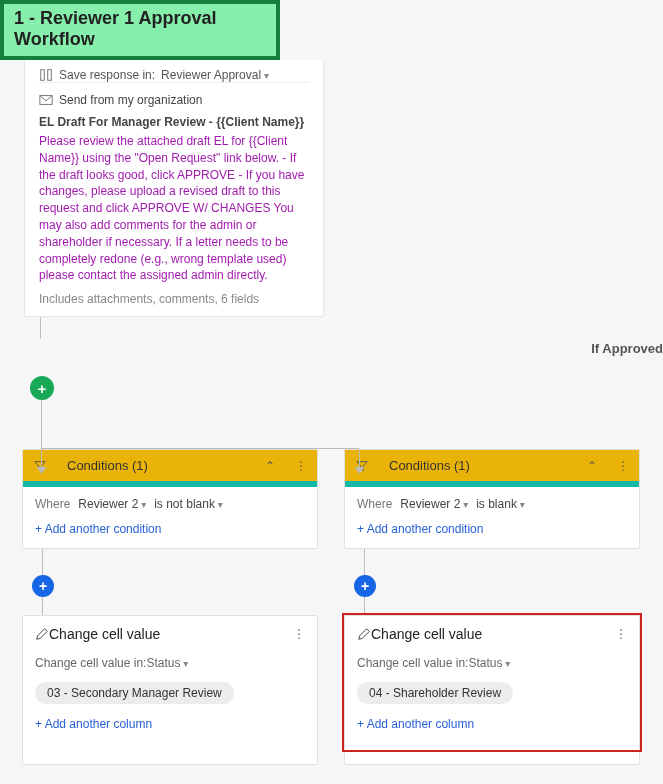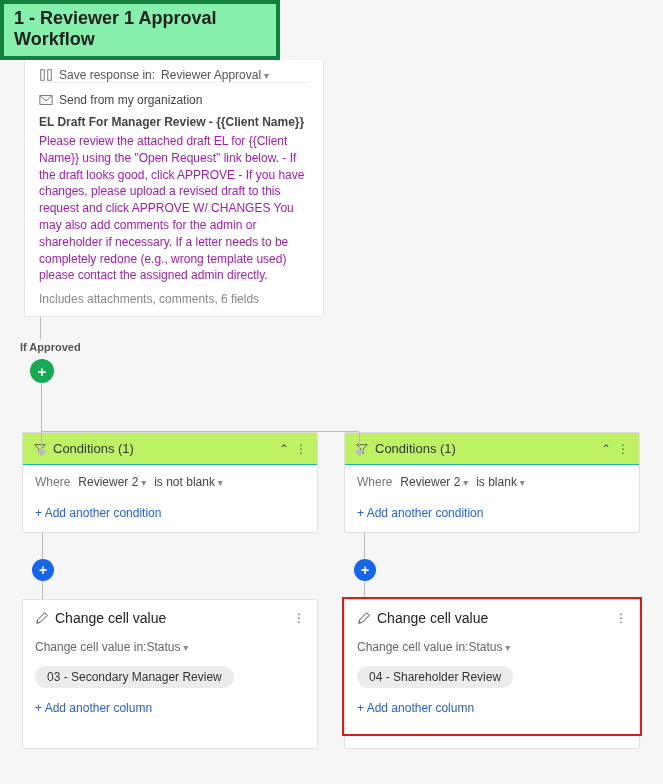--- a/index.html
+++ b/index.html
@@ -51,25 +51,26 @@
   .subject { font-weight: 700; margin-bottom: 4px; }
   .bodytxt { color: #a21caf; line-height: 1.4; margin-bottom: 8px; }
   .meta { color: #888; }
   .connector-col {
     margin-left: 40px;
     height: 22px;
     border-left: 1px solid #bbb;
   }
   .if-approved {
     margin-left: 20px;
-    font-size: 11px;
+    font-size: 13px;
     font-weight: 700;
     color: #555;
     margin-top: 2px;
-    margin-bottom: 6px;
+    margin-bottom: 20px;
+    text-align: right;
   }
   .green-plus {
     width: 24px; height: 24px;
     margin-left: 30px;
     margin-top: 4px;
     border-radius: 50%;
     background: #18a957;
     color: #fff;
     display: flex; align-items:center; justify-content:center;
     font-weight: 700;
@@ -112,34 +113,34 @@
     gap: 26px;
     padding: 0 22px;
   }
   .col { width: 296px; }
   .card {
     background: #fff;
     border: 1px solid #e0e0e0;
     border-radius: 2px;
   }
   .cond-head {
-    background: #bef264;
-    border-bottom: 1px solid #14b8a6;
+    background: #eab308;
+    border-bottom: 6px solid #14b8a6;
     padding: 8px 10px;
     display: flex;
     align-items: center;
-    gap: 6px;
+    gap: 20px;
     color: #333;
   }
   .cond-head .spacer { flex: 1; }
   .mini-ic { color: #555; font-size: 12px; }
   .cond-body { padding: 10px 12px 12px 12px; }
   .where-row {
     display: flex; align-items: center; gap: 8px;
-    font-size: 12px; color: #444; margin-bottom: 16px;
+    font-size: 12px; color: #444; margin-bottom: 10px;
     white-space: nowrap;
   }
   .where-label { color: #777; }
   .add-link { color: #2860d7; font-size: 12px; cursor: pointer; }
   .add-link::before { content: "+  "; }
   .vshort {
     margin-left: 20px;
     border-left: 1px solid #bbb;
     height: 26px;
   }
@@ -171,21 +172,21 @@
   }
   .action-card {
     background: #fff;
     border: 1px solid #e0e0e0;
     border-radius: 2px;
     padding: 10px 12px 12px 12px;
     min-height: 150px;
     position: relative;
   }
   .action-head {
-    display: flex; align-items: center; gap: 6px;
+    display: flex; align-items: center; 
     font-size: 14px; color: #222; margin-bottom: 14px;
   }
   .action-head .spacer { flex: 1; }
   .field-row {
     display:flex; align-items:center; 
     font-size: 12px; color:#666; margin-bottom: 12px;
     white-space: nowrap;
   }
   .chip {
     display: inline-block;

